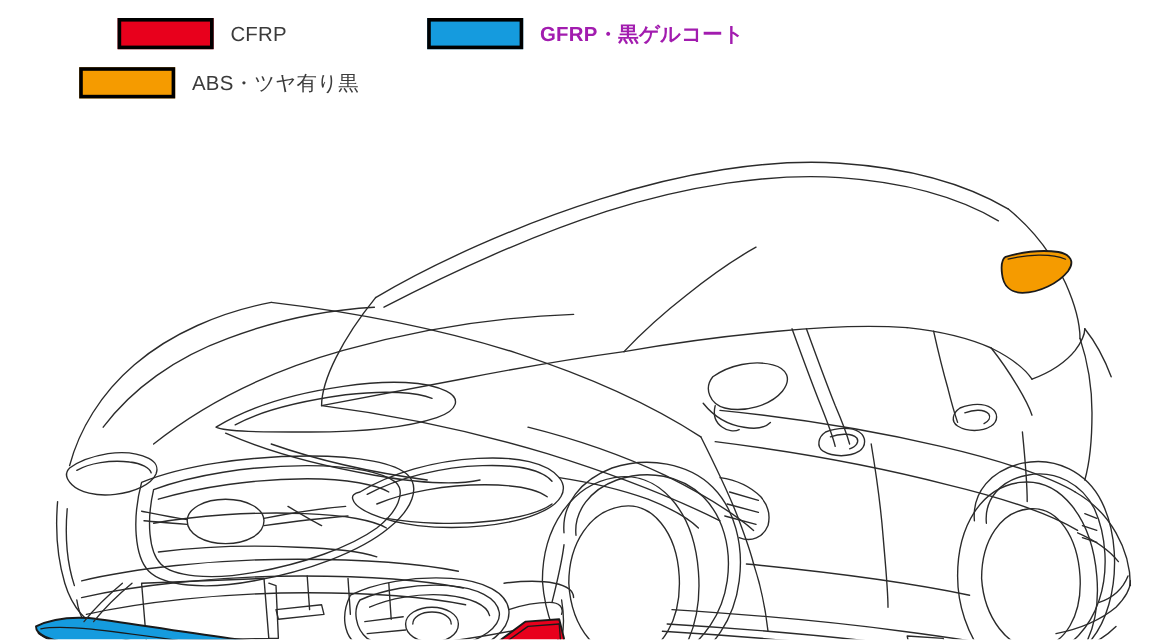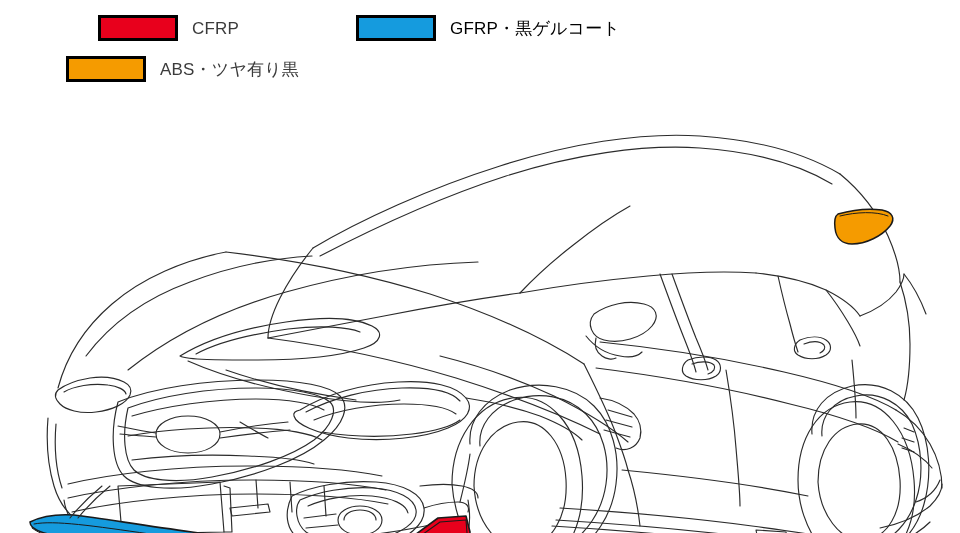--- a/index.html
+++ b/index.html
@@ -70,21 +70,21 @@
       <div class="legend-label" style="color: rgb(59, 59, 59);">CFRP</div>
     </div>
 
     <div class="legend-row r2c1">
       <div class="swatch" style="background: rgb(245, 155, 0); border-color: rgb(0, 0, 0);"></div>
       <div class="legend-label" style="color: rgb(59, 59, 59); text-align: right;">ABS・ツヤ有り黒</div>
     </div>
 
     <div class="legend-row r1c2">
       <div class="swatch" style="background: rgb(21, 155, 222); border-color: rgb(0, 0, 0);"></div>
-      <div class="legend-label" style="color: #000000;">GFRP・黒ゲルコート</div>
+      <div class="legend-label" style="color: #a21caf; font-weight: bold;">GFRP・黒ゲルコート</div>
     </div>
 
   </div>
 
   <div id="car-illustration">
     <svg width="960" height="445" viewBox="0 0 960 445" xmlns="http://www.w3.org/2000/svg">
       <g fill="none" stroke="#2b2b2b" stroke-width="1.15" stroke-linecap="round" stroke-linejoin="round">
 
         <path fill="#ffffff" stroke="none" d="M 46,305 C 48,250 120,198 210,175
                  C 300,152 380,120 470,45

